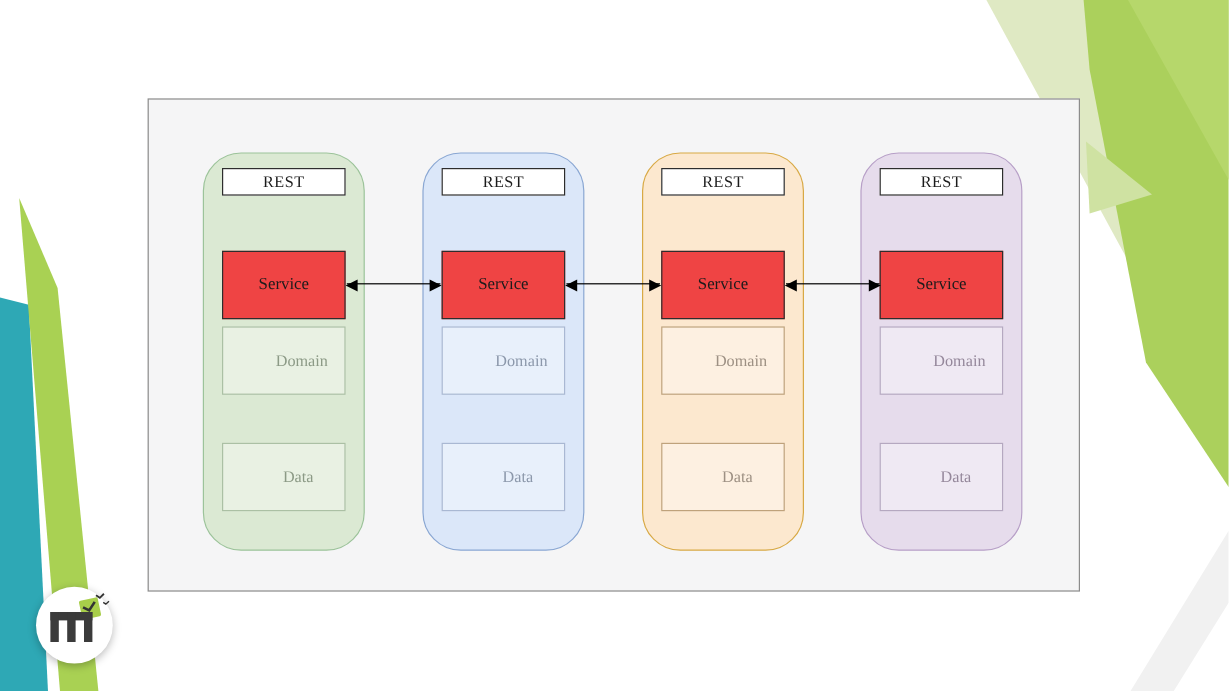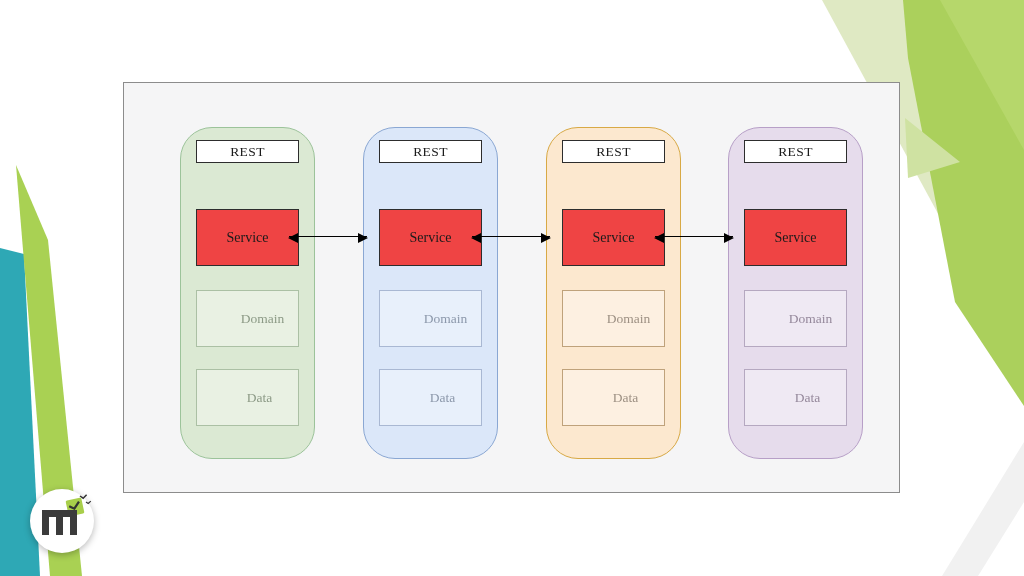--- a/index.html
+++ b/index.html
@@ -6,32 +6,32 @@
   .slide{position:relative;width:1024px;height:576px;overflow:hidden;background:#ffffff;
          font-family:"Liberation Serif","DejaVu Serif",serif;}
   svg.decor{position:absolute;left:0;top:0;z-index:0;}
 
   
   .frame{position:absolute;left:123px;top:82px;width:777px;height:411px;
          background:#f5f5f6;border:1px solid #8c8c8c;z-index:2;box-sizing:border-box;}
 
   
   .column{position:absolute;top:44px;width:135px;height:332px;border-radius:32px;
-          background:var(--fill);border:1px solid var(--stroke);box-sizing:border-box;margin-left:11px;}
+          background:var(--fill);border:1px solid var(--stroke);box-sizing:border-box;}
   .col-0{left:45px;} .col-1{left:228px;} .col-2{left:411px;} .col-3{left:593px;}
 
   .box{position:absolute;left:15px;width:103px;box-sizing:border-box;
        display:flex;align-items:center;justify-content:center;text-align:center;}
   .rest{top:12px;height:23px;background:#ffffff;border:1.5px solid #2d2d2d;
         font-size:13.5px;color:#1b1b1b;letter-spacing:.4px;}
   .service{top:81px;height:57px;background:#ef4444;border:1.5px solid #2d2d2d;
         font-size:14px;color:#1b1b1b;}
   .sub{height:57px;background:var(--subFill);border:1px solid var(--subStroke);
         font-size:13.5px;color:var(--subText);}
-  .domain{top:162px;padding-left:30px;} .data{top:241px;padding-left:24px;}
+  .domain{top:144px;padding-left:30px;} .data{top:241px;padding-left:24px;}
 
   
   .arrow{position:absolute;top:153.2px;height:0;border-top:1.6px solid #000;}
   .arrow::before{content:'';position:absolute;left:-1px;top:-4.2px;width:0;height:0;
         border:5px solid transparent;border-left:0;border-right:10px solid #000;}
   .arrow::after{content:'';position:absolute;right:-1px;top:-4.2px;width:0;height:0;
         border:5px solid transparent;border-right:0;border-left:10px solid #000;}
   .arrow-0{left:165px;width:78px;} .arrow-1{left:348px;width:78px;} .arrow-2{left:531px;width:78px;}
 
   

